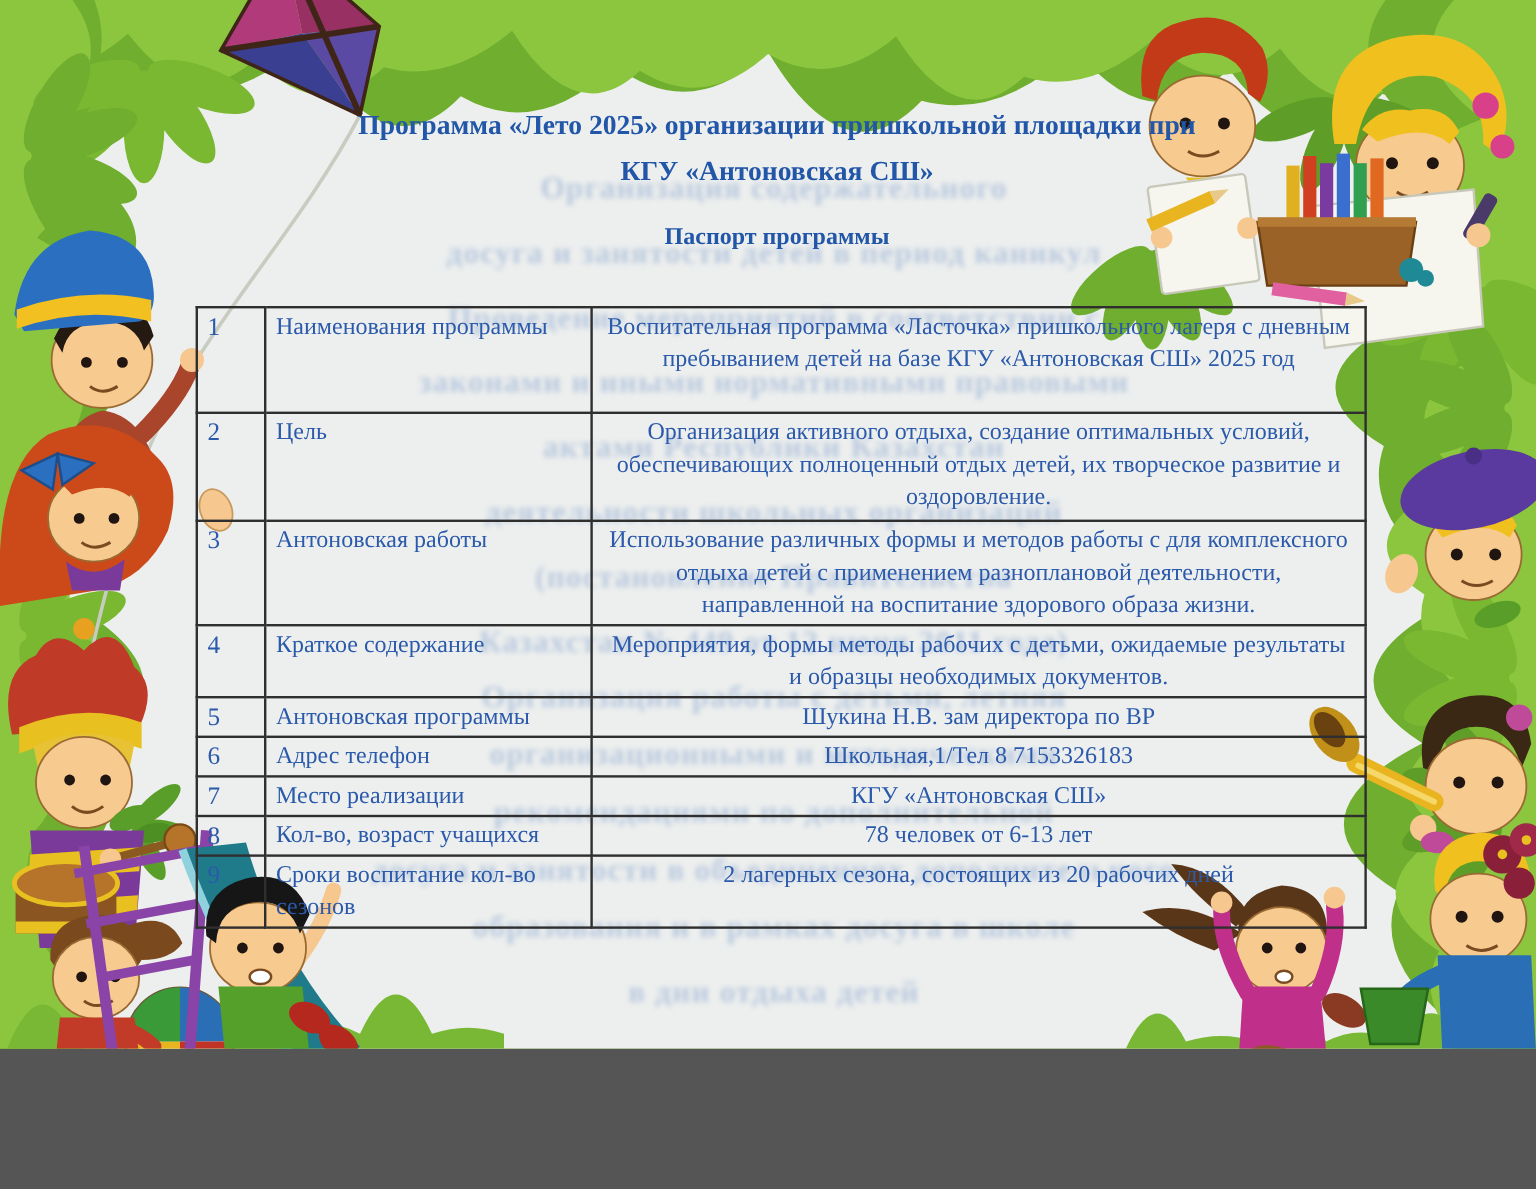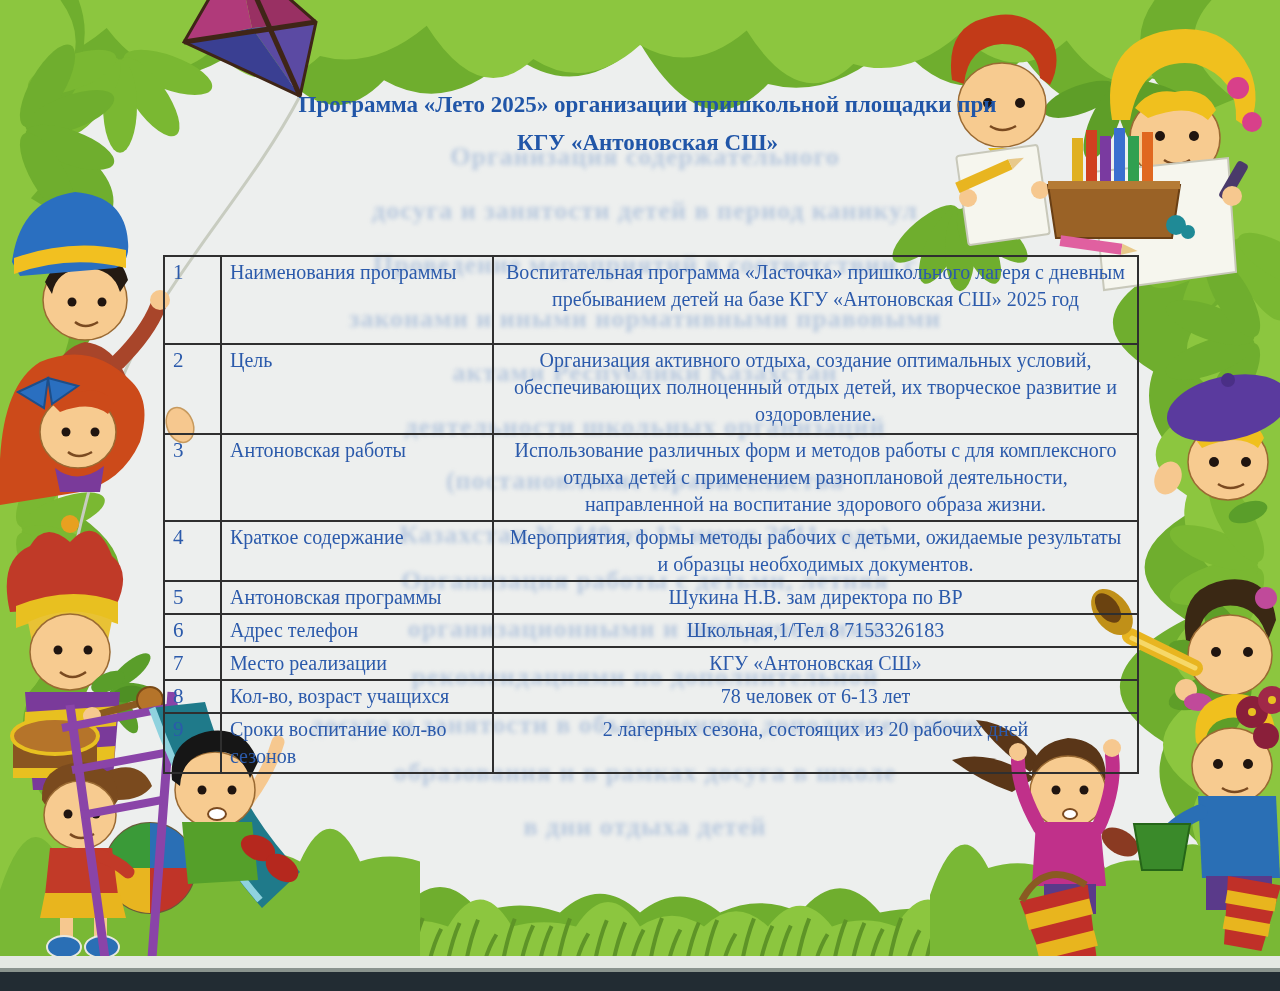--- a/index.html
+++ b/index.html
@@ -1,16 +1,16 @@
 <!DOCTYPE html>
 <html><head>
 <meta charset="utf-8">
 <style>
   html,body{margin:0;padding:0;background:#555;}
-  .stage{position:relative;width:1280px;height:991px;overflow:hidden;
+  .stage{position:relative;width:1280px;height:874px;overflow:hidden;
          font-family:"Liberation Serif",serif;background:#8cc63f;}
   svg.decor{position:absolute;left:0;top:0;z-index:1;}
   .content{position:absolute;left:0;top:0;width:1280px;height:991px;z-index:2;}
   
   .ghost-layer{position:absolute;left:140px;top:0;width:1010px;height:991px;pointer-events:none;}
   .ghost-line{position:absolute;left:0;width:100%;text-align:center;
               font-weight:bold;font-size:26px;letter-spacing:1px;
               color:rgba(74,122,191,0.32);filter:blur(2.2px);white-space:nowrap;}
   
   .title-block{position:absolute;left:165px;top:86px;width:965px;text-align:center;
@@ -428,20 +428,21 @@
         <div class="ghost-line" style="top: 662px;">рекомендациями по дополнительной</div>
         <div class="ghost-line" style="top: 710px;">досуга и занятости в объединениях дополнительного</div>
         <div class="ghost-line" style="top: 758px;">образования и в рамках досуга в школе</div>
         <div class="ghost-line" style="top: 812px;">в дни отдыха детей</div>
       </div>
 
     <div class="title-block">
       <div>Программа «Лето 2025» организации пришкольной площадки при</div>
       <div>КГУ «Антоновская СШ»</div>
     </div>
+    <div class="subtitle">Паспорт программы</div>
 
     <table class="program-table">
       <colgroup>
           <col style="width:57px">
           <col style="width:272px">
           <col style="width:645px">
         </colgroup>
       <tbody>
           <tr>
             <td class="col-num">1</td>
@@ -449,21 +450,21 @@
             <td class="col-value center">Воспитательная программа «Ласточка» пришкольного лагеря с дневным пребыванием детей на базе КГУ «Антоновская СШ» 2025 год</td>
           </tr>
           <tr>
             <td class="col-num">2</td>
             <td class="col-label">Цель</td>
             <td class="col-value">Организация активного отдыха, создание оптимальных условий, обеспечивающих полноценный отдых детей, их творческое развитие и оздоровление.</td>
           </tr>
           <tr>
             <td class="col-num">3</td>
             <td class="col-label">Антоновская работы</td>
-            <td class="col-value">Использование различных форм и методов работы с для комплексного отдыха детей с применением разноплановой деятельности, направленной на воспитание здорового образа жизни.</td>
+            <td class="col-value">Использование различных формы и методов работы с для комплексного отдыха детей с применением разноплановой деятельности, направленной на воспитание здорового образа жизни.</td>
           </tr>
           <tr>
             <td class="col-num">4</td>
             <td class="col-label">Краткое содержание</td>
             <td class="col-value">Мероприятия, формы методы рабочих с детьми, ожидаемые результаты и образцы необходимых документов.</td>
           </tr>
           <tr>
             <td class="col-num">5</td>
             <td class="col-label">Антоновская программы</td>
             <td class="col-value">Шукина Н.В. зам директора по ВР</td>

